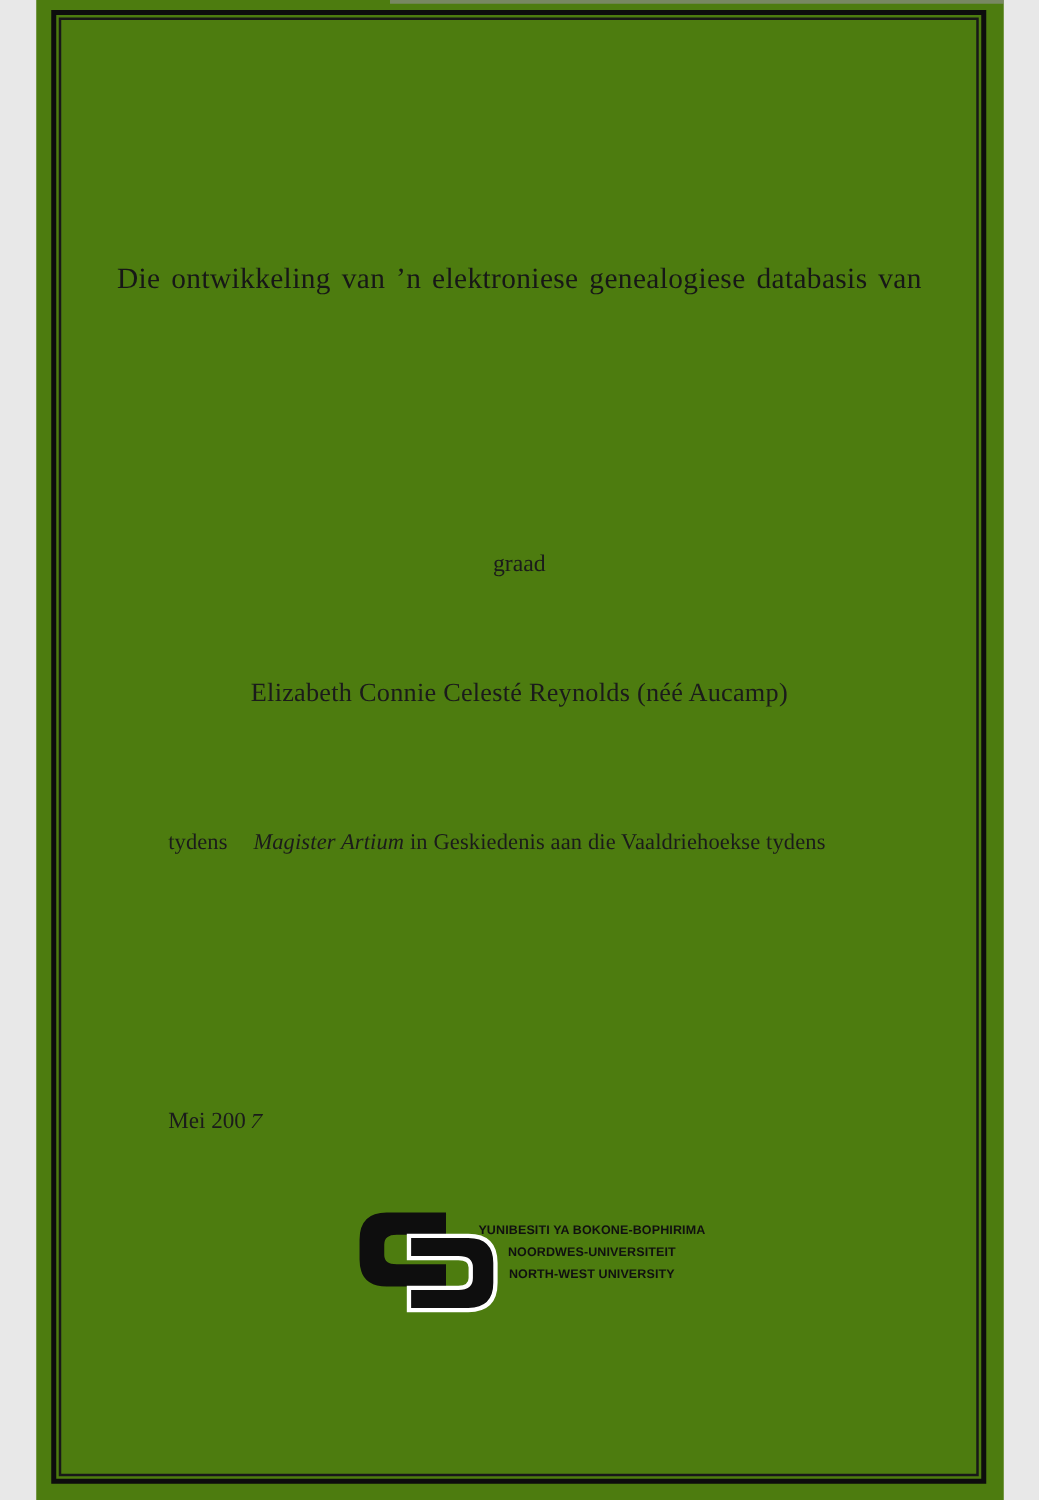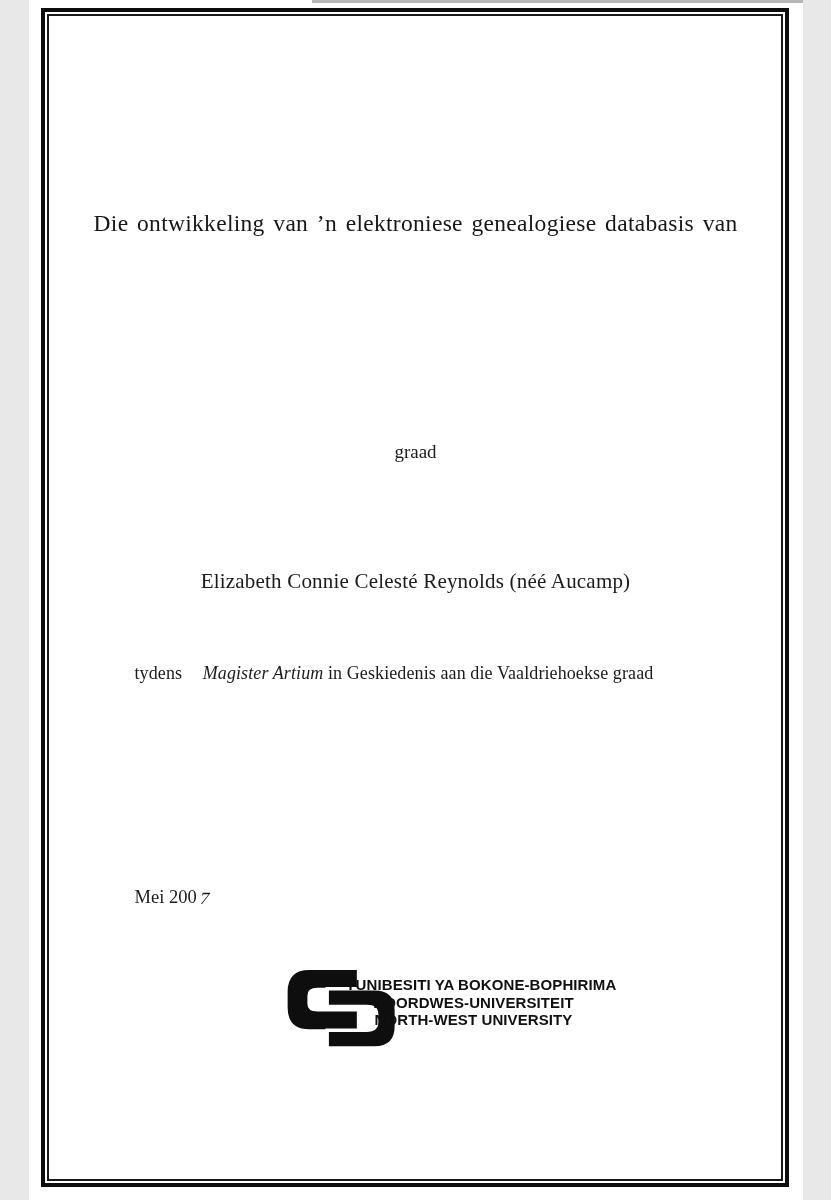--- a/index.html
+++ b/index.html
@@ -1,20 +1,20 @@
 <!DOCTYPE html>
 <html><head>
 <meta charset="utf-8">
 <style>
   html,body{margin:0;padding:0;background:#e8e8e8;}
   .page{
     position:relative;
     width:774px;height:1200px;
     margin:0 auto;
-    background:#ffffff;
+    background:#4d7c0f;
     font-family:"Liberation Serif","DejaVu Serif",serif;
     color:#1b1b1b;
     overflow:hidden;
   }
   
   .scan-smudge{
     position:absolute;top:0;left:283px;width:548px;height:3px;
     background:#8f8f8f;opacity:.65;
   }
   
@@ -31,21 +31,21 @@
     text-align:center;
     font-size:23.5px;line-height:45px;
     letter-spacing:.3px;word-spacing:2.5px;
     color:#171717;
   }
   .byline{
     position:absolute;top:440px;left:0;right:0;
     text-align:center;font-size:19px;line-height:24px;
   }
   .author{
-    position:absolute;top:568px;left:0;right:0;
+    position:absolute;top:541px;left:0;right:0;
     text-align:center;font-size:21px;line-height:27px;
     letter-spacing:.2px;
   }
   .submission{
     position:absolute;top:661px;left:106px;width:640px;
     font-size:18px;line-height:24.5px;
     letter-spacing:.1px;
   }
   .submission .just{
     text-align:justify;
@@ -63,21 +63,21 @@
   .logo{
     position:absolute;left:256px;top:966px;width:330px;height:90px;
   }
   .logo-mark{
     position:absolute;left:0;top:0;width:114px;height:86px;
   }
   .logo-text{
     position:absolute;left:61px;top:10px;width:256px;
     text-align:center;
     font-family:"Liberation Sans","DejaVu Sans",sans-serif;
-    font-size:15px;line-height:17.5px;font-weight:700;
+    font-size:10px;line-height:17.5px;font-weight:700;
     letter-spacing:.1px;
     color:#101010;
     white-space:nowrap;
   }
   .em{font-style:italic;margin-left:16px;}
 </style>
 </head>
 <body>
 
 <div class="page">
@@ -90,21 +90,21 @@
 
   <div class="title-block">
     <div>Die ontwikkeling van ’n elektroniese genealogiese databasis van</div>
   </div>
 
   <div class="byline">graad</div>
 
   <div class="author">Elizabeth Connie Celesté Reynolds (néé Aucamp)</div>
 
   <div class="submission">
-    <div><span>tydens </span><span class="em">Magister Artium</span><span> in Geskiedenis aan die Vaaldriehoekse graad</span></div>
+    <div><span>tydens </span><span class="em">Magister Artium</span><span> in Geskiedenis aan die Vaaldriehoekse tydens</span></div>
   </div>
 
   <div class="supervisor-block">
     <div><span>Mei 200</span><span class="odd-seven">7</span></div>
   </div>
 
   <div class="logo">
     <svg class="logo-mark" viewBox="0 0 114 87" xmlns="http://www.w3.org/2000/svg" aria-hidden="true">
 
       <path fill="#0e0e0e" d="M 72 4 L 24 4 Q 2 4 2 26 L 2 42 Q 2 64 24 64 L 72 64 L 72 46 L 32 46 Q 22 46 22 38.5 L 22 30 Q 22 22 32 22 L 72 22 Z"></path>

